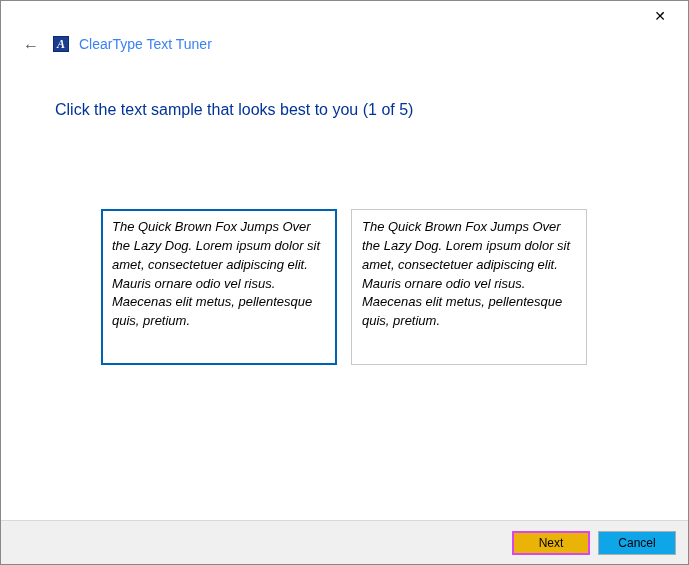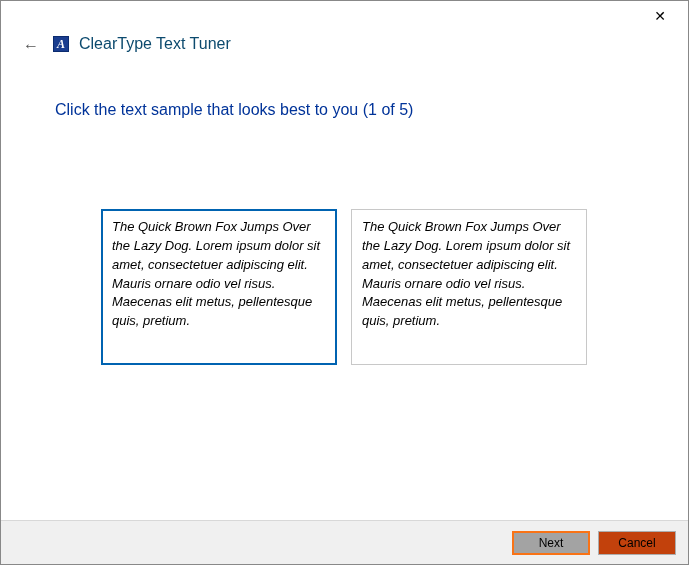--- a/index.html
+++ b/index.html
@@ -57,22 +57,22 @@
       align-items: center;
       justify-content: center;
       color: #fff;
       font-family: "Times New Roman", serif;
       font-size: 12px;
       font-style: italic;
       font-weight: bold;
       border: 1px solid #0b2b6f;
     }
     .app-title {
-      font-size: 16px;
-      color: #0c4a6e;
+      font-size: 14px;
+      color: #3b82f6;
     }
     .content {
       flex: 1;
       padding: 40px 54px 10px 54px;
     }
     .heading {
       color: #003399;
       font-size: 16px;
       font-weight: 400;
       margin-bottom: 90px;
@@ -105,29 +105,29 @@
       display: flex;
       align-items: center;
       justify-content: flex-end;
       gap: 8px;
       padding: 0 12px;
     }
     .btn {
       min-width: 78px;
       height: 24px;
       border: 1px solid #adadad;
-      background: #c2410c;
+      background: #0ea5e9;
       font-family: inherit;
       font-size: 12px;
       cursor: pointer;
       padding: 0 12px;
     }
     .btn.primary {
-      border: 2px solid #f97316;
-      background: #a3a3a3;
+      border: 2px solid #d946ef;
+      background: #eab308;
     }
   </style>
 </head>
 <body>
 
 <div class="window">
 
   <div class="titlebar">
     <div class="close-btn">
       <span>✕</span>

